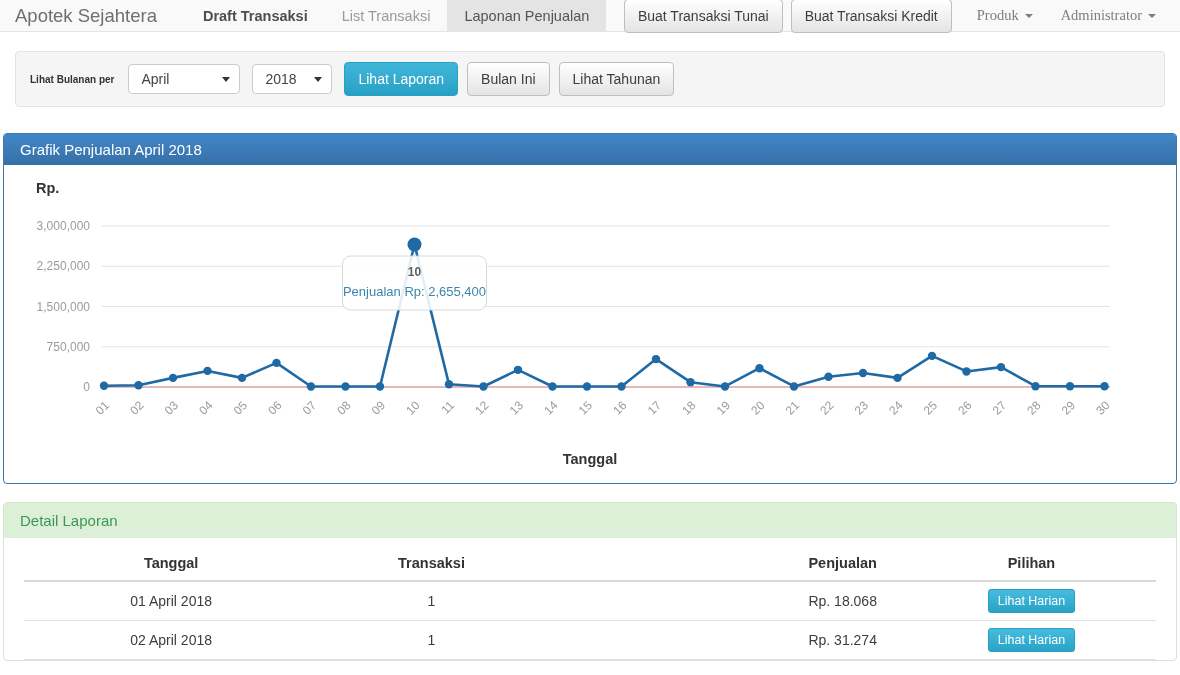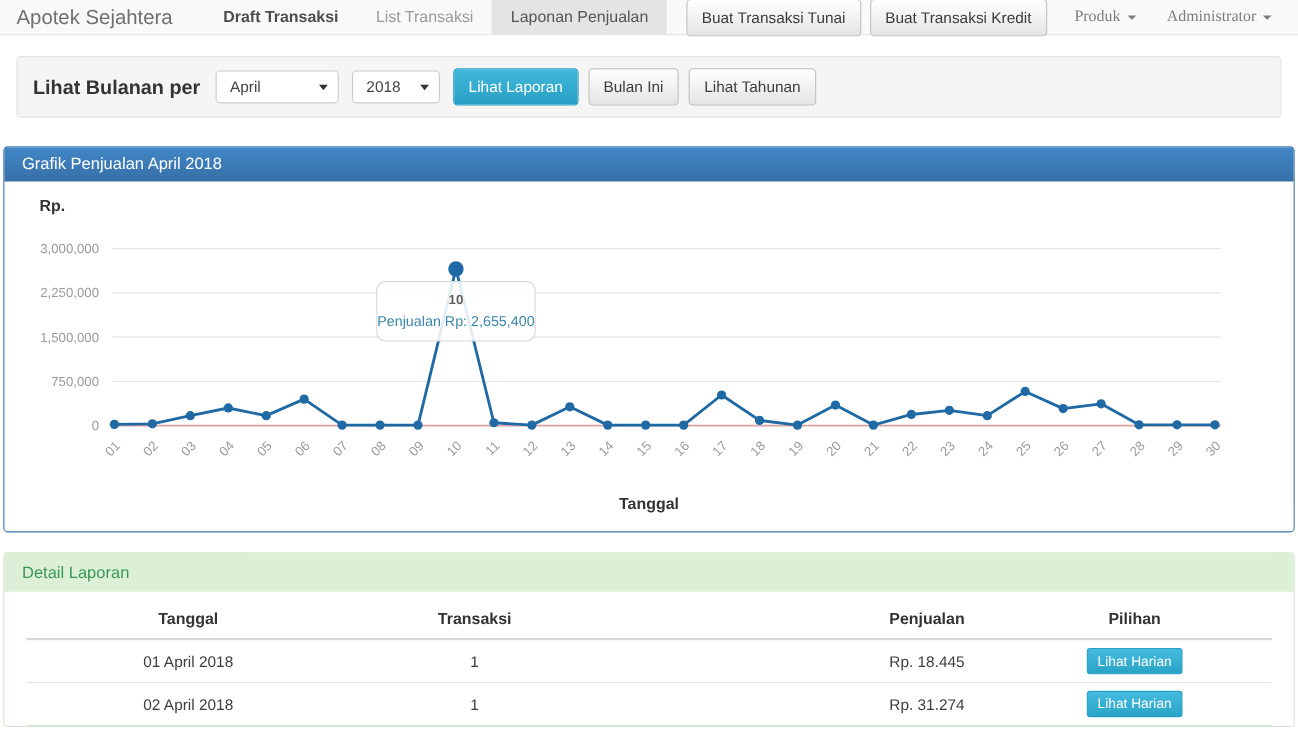--- a/index.html
+++ b/index.html
@@ -23,21 +23,21 @@
   .nav-right .btn { margin-left:8px; }
   .nav-link { display:flex; align-items:center; color:#7d7d7d; font-size:14.5px;
     padding:0 14px; cursor:pointer;font-family:Liberation Serif, serif; }
   .caret { display:inline-block; width:0; height:0; margin-left:6px;
     border-left:4px solid transparent; border-right:4px solid transparent;
     border-top:4px solid currentColor; }
 
   
   .well { margin:19px 15px 26px; background:#f5f5f5; border:1px solid #e3e3e3;
     border-radius:4px; padding:10px 14px; display:flex; align-items:center; }
-  .well-label { font-weight:bold; font-size:18px; margin-right:14px; }
+  .well-label { font-weight:bold; font-size:10px; margin-right:14px; }
   .select { height:30px; background:#fff; border:1px solid #ccc; border-radius:4px;
     display:flex; align-items:center; justify-content:space-between; padding:0 9px 0 12px;
     margin-right:12px; cursor:pointer; color:#444; }
   .select .caret { border-top-width:5px; border-left-width:4px; border-right-width:4px; color:#333; }
   .select.month { width:112px; }
   .select.year { width:80px; }
   .btn-info { background:linear-gradient(#41b8da,#28a0c5); border-color:#27a0c5; color:#fff; }
   .well .btn { margin-right:9px; }
 
   
@@ -193,21 +193,21 @@
             <th class="col1 c">Tanggal</th>
             <th class="col2 c">Transaksi</th>
             <th class="col3 r">Penjualan</th>
             <th class="col4 c">Pilihan</th>
           </tr>
         </thead>
       <tbody id="detail-tbody">
           <tr>
             <td class="col1 c">01 April 2018</td>
             <td class="col2 c">1</td>
-            <td class="col3 r">Rp. 18.445</td>
+            <td class="col3 r">Rp. 18.068</td>
             <td class="col4 c"><button class="btn-sm">Lihat Harian</button></td>
           </tr>
           <tr>
             <td class="col1 c">02 April 2018</td>
             <td class="col2 c">1</td>
             <td class="col3 r">Rp. 31.274</td>
             <td class="col4 c"><button class="btn-sm">Lihat Harian</button></td>
           </tr>
         </tbody>
     </table>

